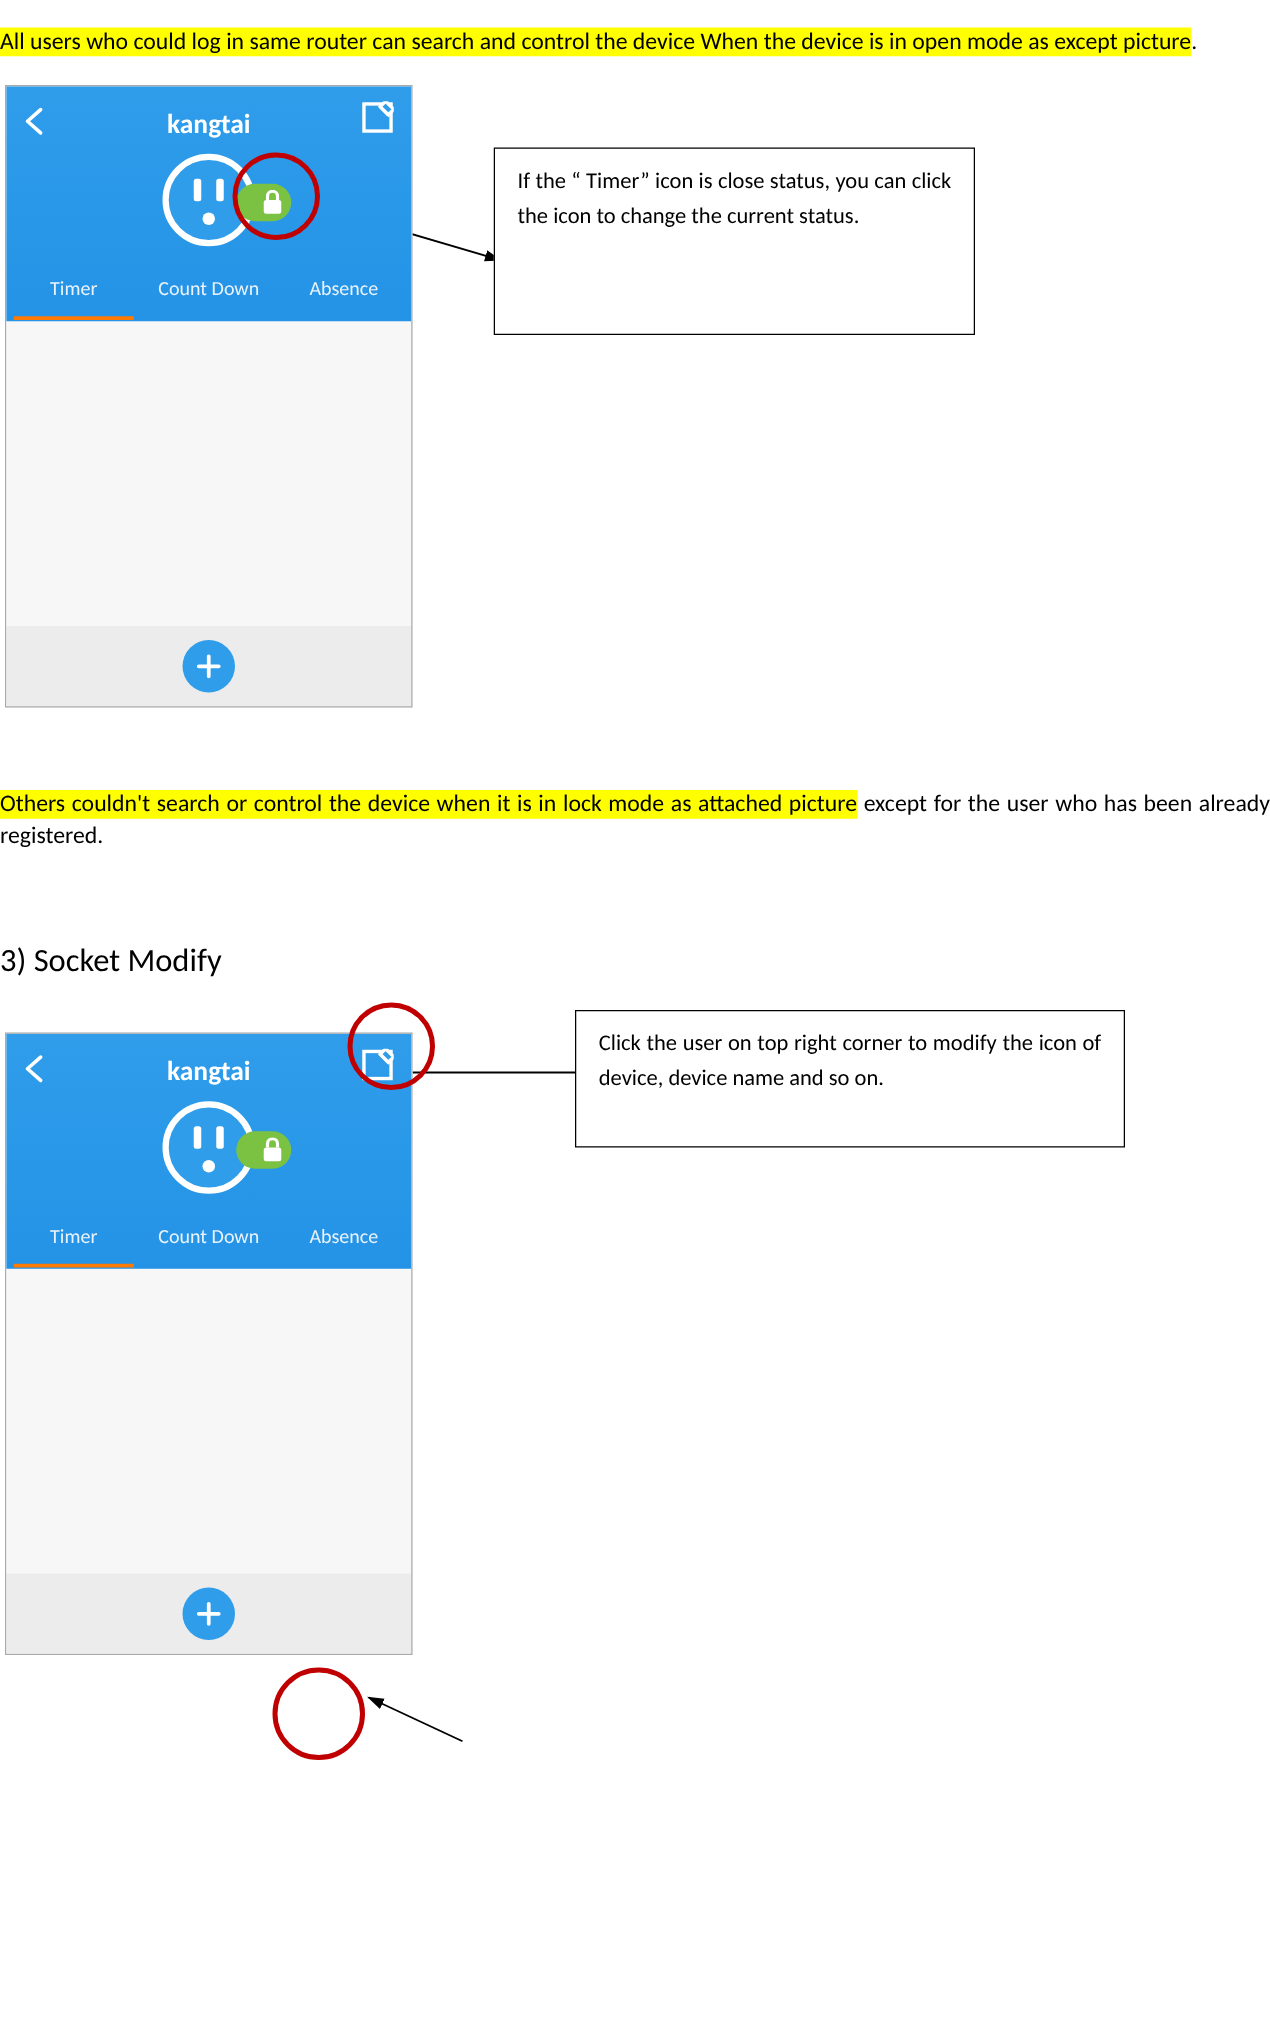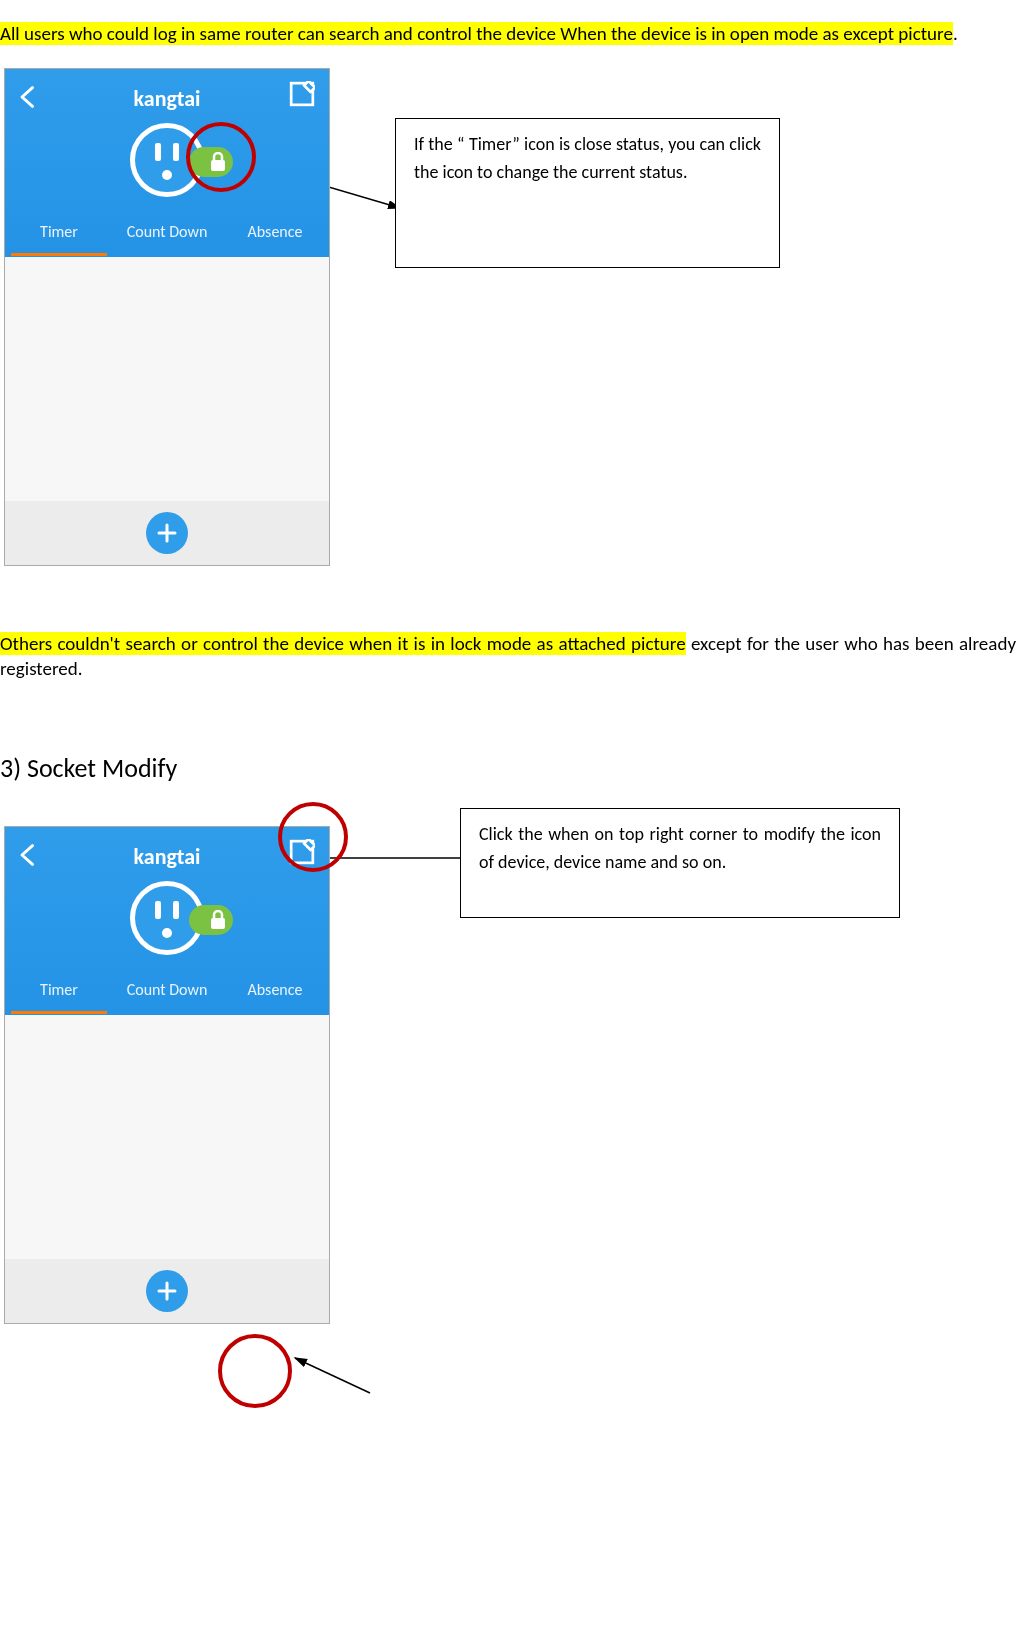--- a/index.html
+++ b/index.html
@@ -318,15 +318,15 @@
   <svg class="arrow" style="left:290px; top:540px;" width="90" height="50">
     <defs>
         <marker id="ah3" markerWidth="10" markerHeight="10" refX="8" refY="3" orient="auto">
       <path d="M0,0 L0,6 L9,3 z" fill="#000"></path>
         </marker>
       </defs>
     <line x1="80" y1="45" x2="5" y2="10" stroke="#000" stroke-width="1.5" marker-end="url(#ah3)"></line>
   </svg>
 
   <div class="callout-box" style="left:460px; top:0px; width:440px; height:110px;">
-    <span>Click the when on top right corner to modify the icon of device, device name and so on.</span>
+    <span>Click the user on top right corner to modify the icon of device, device name and so on.</span>
   </div>
 </div>
 
 </body></html>

